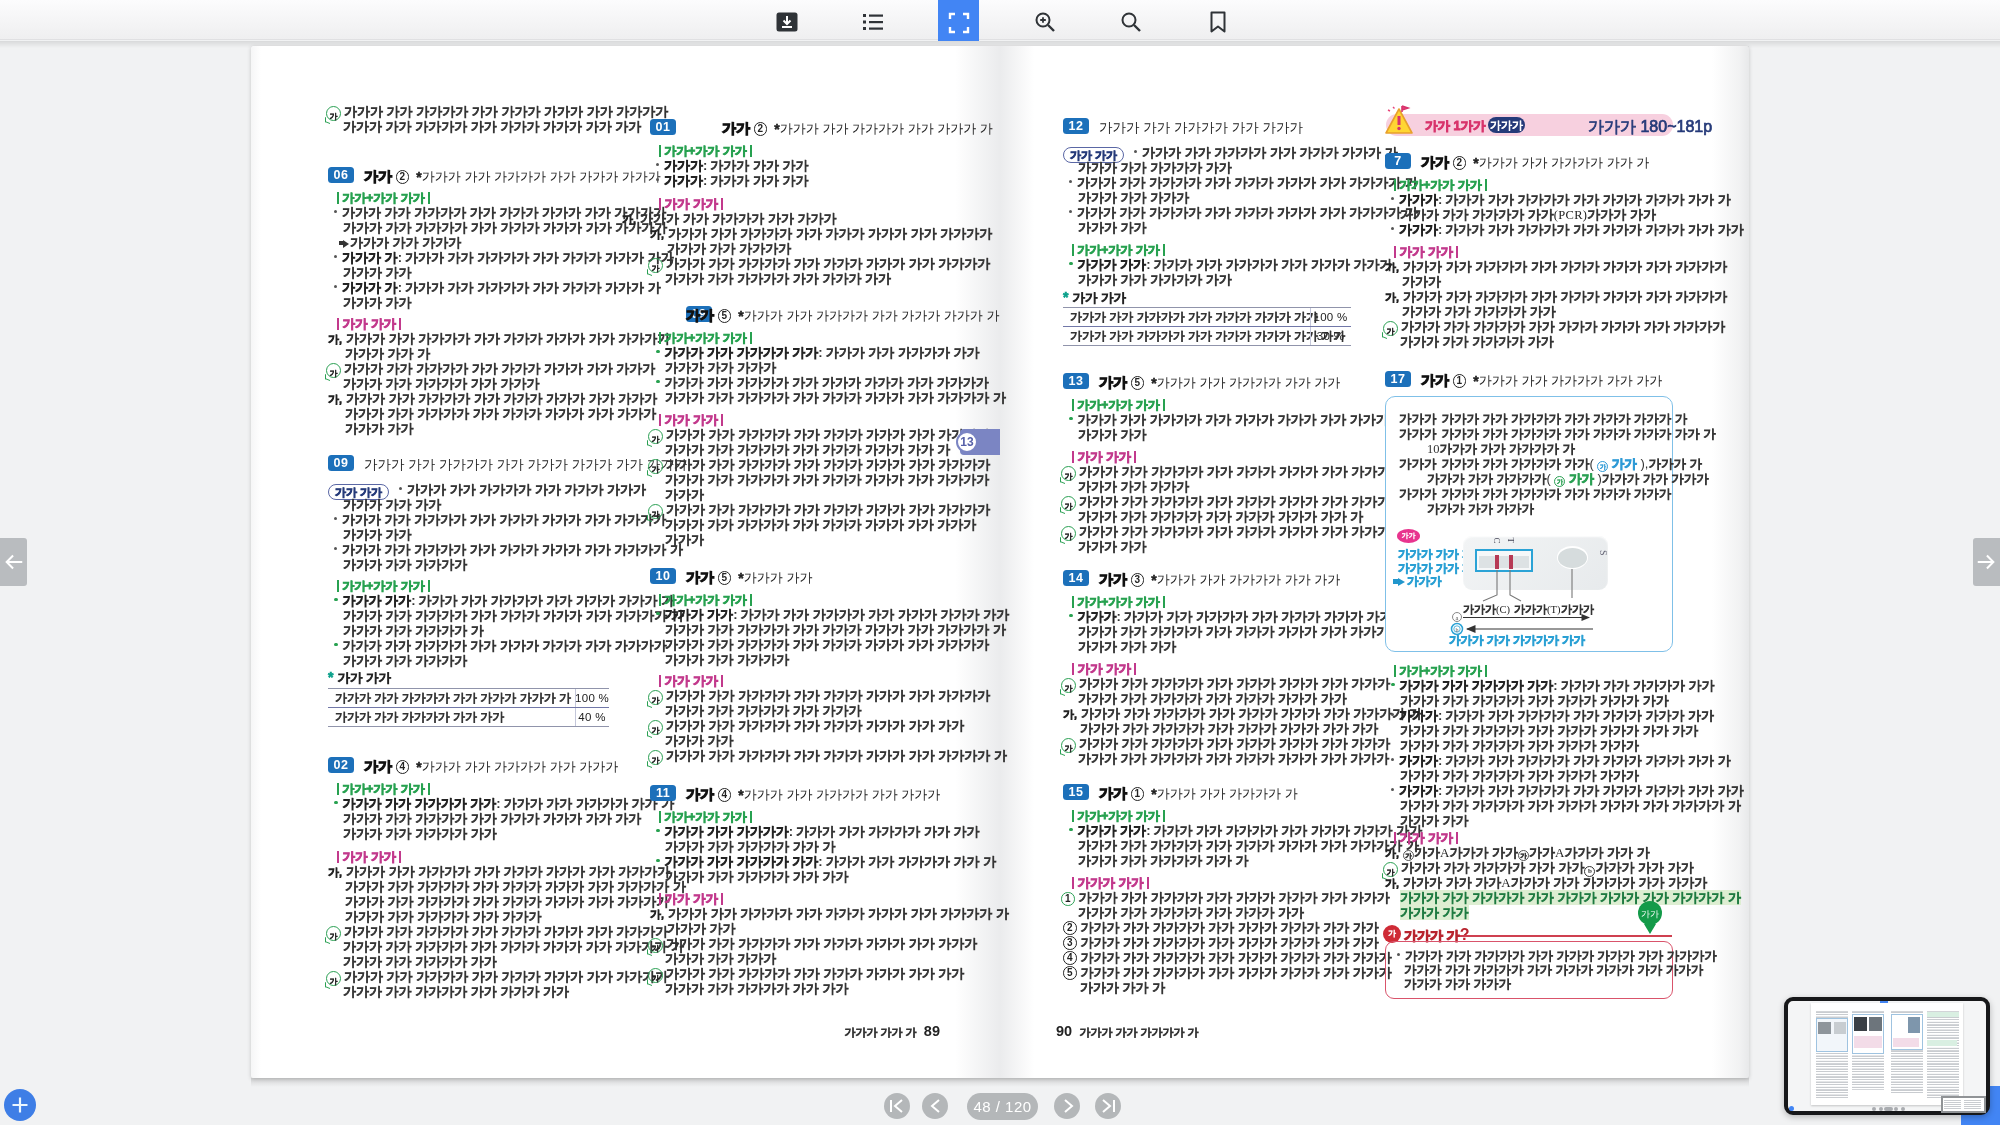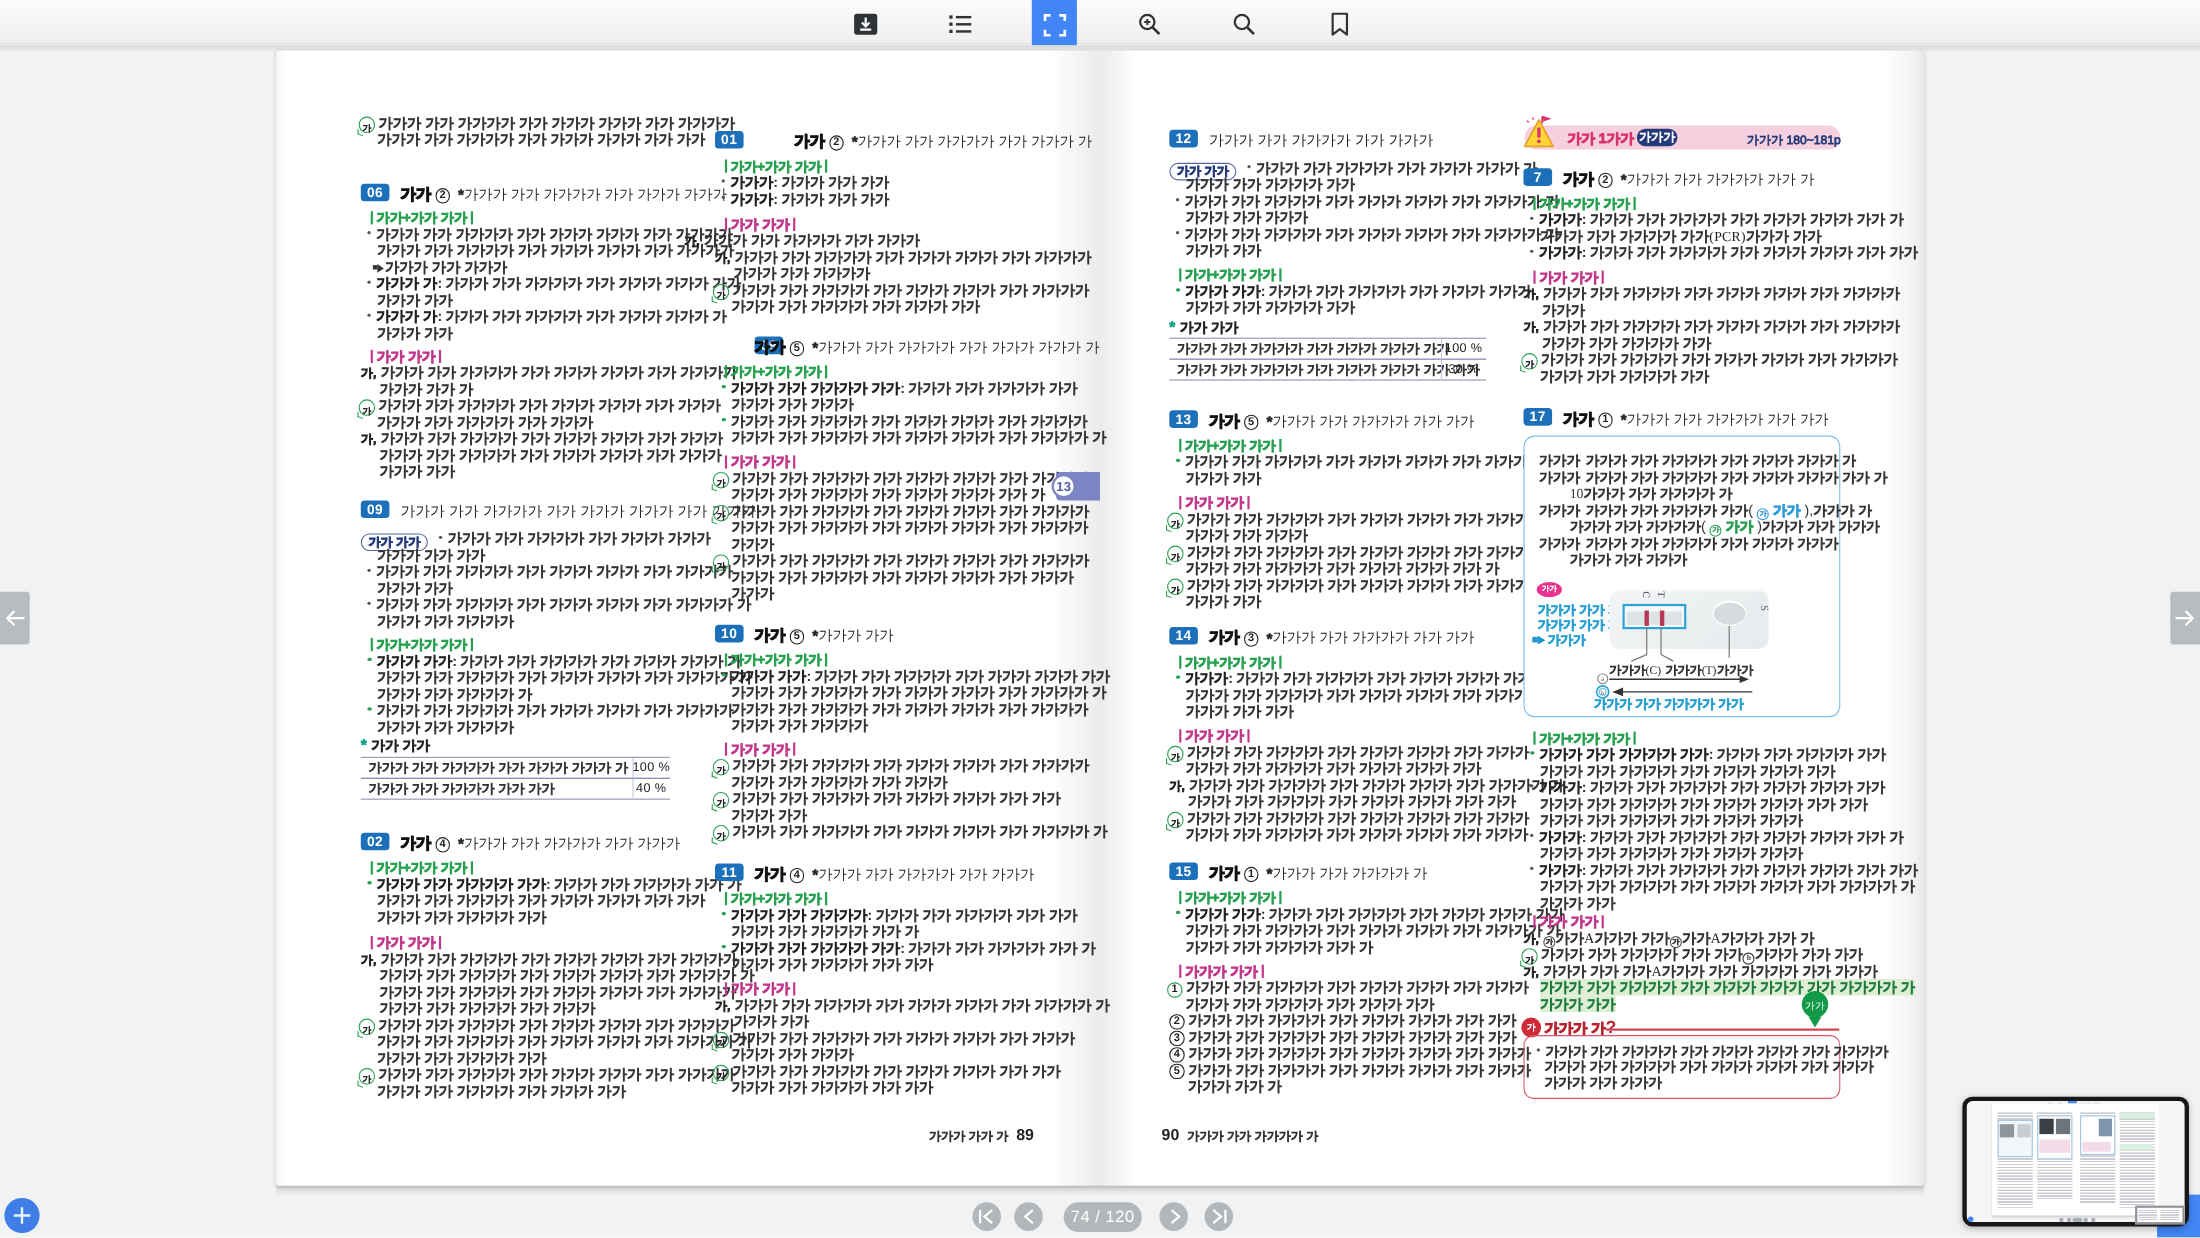--- a/index.html
+++ b/index.html
@@ -269,21 +269,21 @@
 <div class="abs" style="left:1386px;top:114px;width:287px;height:22px;background:#f7d0df;border-radius:11px"></div>
 <svg class="abs" style="left:1381px;top:102px;width:36px;height:36px" viewBox="0 0 36 36">
 <path d="M18 7 L31 31 L5 31 Z" fill="#ffd633" stroke="#e8a02c" stroke-width="1.6" stroke-linejoin="round"></path>
 <path d="M18 14v9" stroke="#d8336b" stroke-width="3"></path>
 <circle cx="18" cy="26.5" r="1.7" fill="#d8336b"></circle>
 <path d="M21 4v6M21 4l6 2-6 2" stroke="#d8336b" stroke-width="1.6" fill="#e8457a"></path>
 <path d="M12 5l1.5 1.5M9 9l-2-1" stroke="#e8457a" stroke-width="1.4"></path>
 </svg>
 <div class="L" style="left:1425px;top:118px"><span style="color:#d8336b;font-weight:bold;-webkit-text-stroke:.9px #d8336b;font-size:12.5px">가가 1가가</span></div>
 <div class="abs" style="left:1488px;top:117px;width:37px;height:16px;background:#253a79;border-radius:8px;color:#fff;font-size:11px;line-height:16px;text-align:center;-webkit-text-stroke:.7px #fff">가가가</div>
-<div class="L" style="left:1588px;top:119px"><span style="color:#253a79;font-size:11px;-webkit-text-stroke:.7px #253a79">가가가 180~181p</span></div>
+<div class="L" style="left:1588px;top:119px"><span style="color:#253a79;font-size:16px;-webkit-text-stroke:.7px #253a79">가가가 180~181p</span></div>
 <div class="badge" style="left:1385px;top:153px">7</div>
 <div class="ttl" style="left:1421px;top:154px"><span class="jd">가가</span>&nbsp;<span class="cn">2</span>&nbsp;&nbsp;<span class="ast">*</span><span class="f">가가가 가가 가가가가 가가 가</span></div>
 <div class="gh" style="left:1394px;top:177px"><span class="bar"></span> 가가+가가 가가 <span class="bar"></span></div>
 <div class="L " style="left:1389px;top:192px"><span class="dot"></span><span class="fb" style="">가가가</span><span style="font-weight:bold">:</span><span style="display:inline-block;width:3px"></span><span class="f" style="">가가가 가가 가가가가 가가 가가가 가가가 가가 가</span></div>
 <div class="L " style="left:1400px;top:207px"><span class="f" style="">가가가 가가 가가가가 가가</span><span style="font-family:'Liberation Serif',serif;font-size:12.5px;letter-spacing:.3px;color:#222">(PCR)</span><span class="f" style="">가가가 가가</span></div>
 <div class="L " style="left:1389px;top:222px"><span class="dot"></span><span class="fb" style="">가가가</span><span style="font-weight:bold">:</span><span style="display:inline-block;width:3px"></span><span class="f" style="">가가가 가가 가가가가 가가 가가가 가가가 가가 가가</span></div>
 <div class="mh" style="left:1394px;top:244px"><span class="bar"></span> 가가 가가 <span class="bar"></span></div>
 <div class="L " style="left:1385px;top:259px"><span class="jm">가,</span><span class="f" style="">가가가 가가 가가가가 가가 가가가 가가가 가가 가가가가</span></div>
 <div class="L " style="left:1402px;top:274px"><span class="f" style="">가가가</span></div>
 <div class="L " style="left:1385px;top:289px"><span class="jm">가,</span><span class="f" style="">가가가 가가 가가가가 가가 가가가 가가가 가가 가가가가</span></div>
@@ -393,21 +393,21 @@
   </svg>
 <svg class="abs" style="left:930px;top:1099px;width:12px;height:14px" viewBox="0 0 12 14">
     <path d="M9 1L2 7l7 6" stroke="#fff" stroke-width="2" fill="none"></path>
   </svg>
 <svg class="abs" style="left:1062px;top:1099px;width:12px;height:14px" viewBox="0 0 12 14">
     <path d="M3 1l7 6-7 6" stroke="#fff" stroke-width="2" fill="none"></path>
   </svg>
 <svg class="abs" style="left:1100px;top:1099px;width:16px;height:14px" viewBox="0 0 16 14">
     <path d="M3 1l7 6-7 6M14 1v12" stroke="#fff" stroke-width="2" fill="none"></path>
   </svg>
-<div class="abs" style="left:967px;top:1093px;width:71px;height:27px;background:#b4b7b9;border-radius:13.5px;color:#fff;font-size:15px;line-height:27px;text-align:center;letter-spacing:.5px">74 / 120</div>
+<div class="abs" style="left:967px;top:1093px;width:71px;height:27px;background:#b4b7b9;border-radius:13.5px;color:#fff;font-size:15px;line-height:27px;text-align:center;letter-spacing:.5px">48 / 120</div>
 <div class="abs" style="left:1961px;top:1086px;width:39px;height:39px;background:#4285f4"></div>
 <div class="abs" style="left:1784px;top:997px;width:206px;height:118px;background:#f4f5f6;border:4px solid #17181a;border-radius:9px;box-shadow:0 2px 6px rgba(0,0,0,.25)"></div>
 <div class="abs" style="left:1880px;top:1001px;width:8px;height:8px;background:#4285f4"></div>
 <div class="abs" style="left:1862px;top:1003px;width:4px;height:4px;background:#8a8d90"></div>
 <div class="abs" style="left:1871px;top:1003px;width:4px;height:4px;background:#8a8d90"></div>
 <div class="abs" style="left:1890px;top:1003px;width:4px;height:4px;background:#8a8d90"></div>
 <div class="abs" style="left:1897px;top:1003px;width:4px;height:4px;background:#8a8d90"></div>
 <div class="abs" style="left:1904px;top:1003px;width:4px;height:4px;background:#8a8d90"></div>
 <div class="abs" style="left:1811px;top:1003px;width:152px;height:102px;background:#fff;box-shadow:0 1px 2px rgba(0,0,0,.2)"></div>
 <div class="abs" style="left:1816px;top:1010px;width:32px;height:88px;background:repeating-linear-gradient(#fff 0,#fff 1px,#c9ccd0 1.6px,#c9ccd0 2.6px)"></div>

